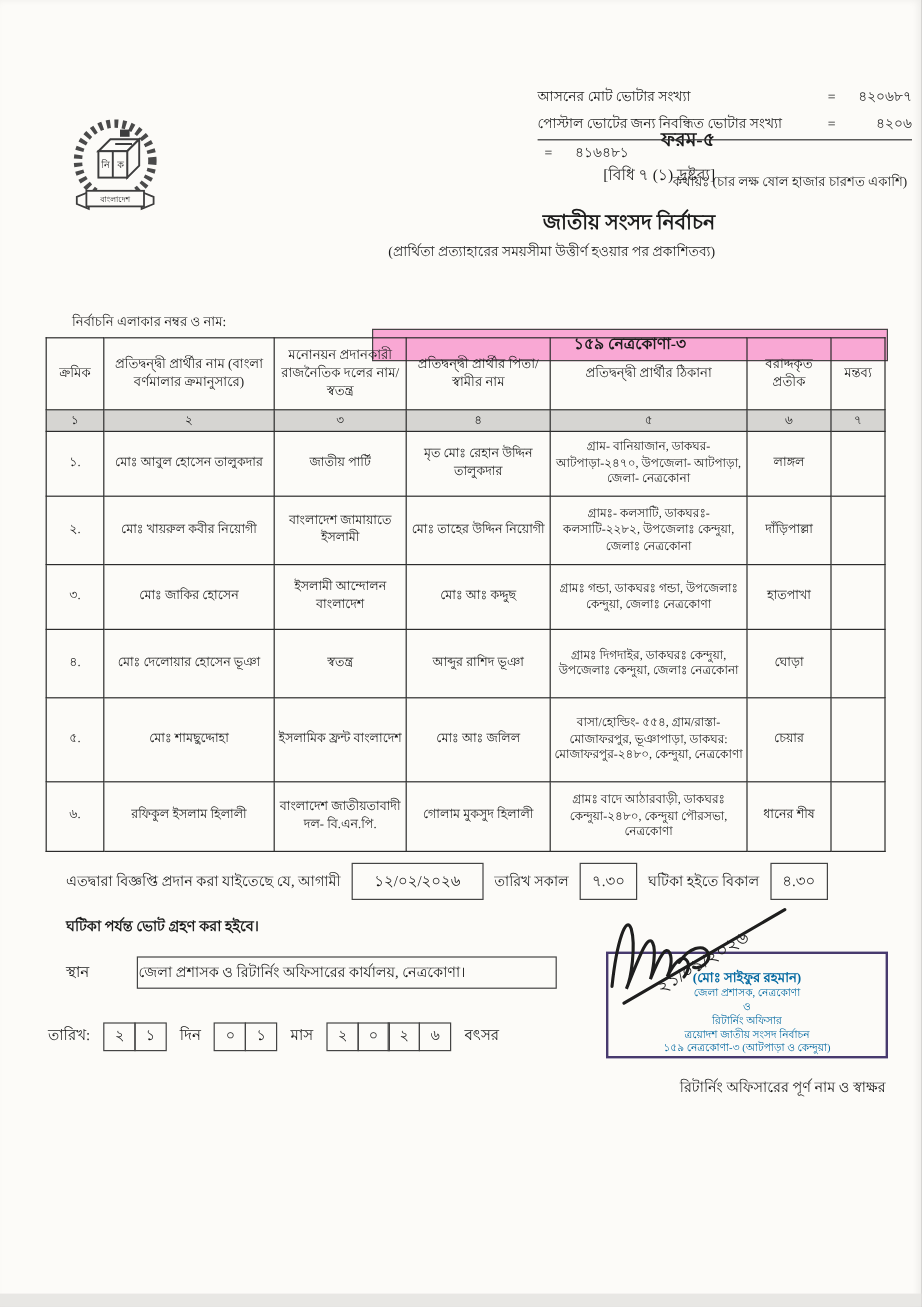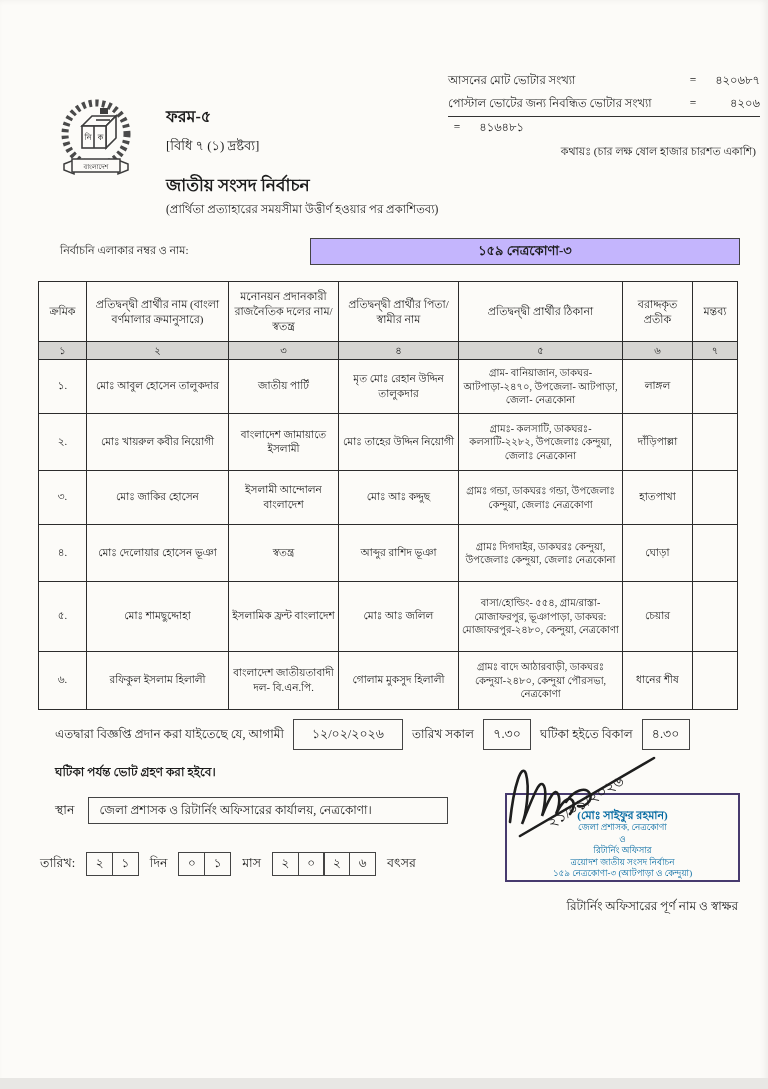--- a/index.html
+++ b/index.html
@@ -4,59 +4,59 @@
 <style>
   html,body{margin:0;padding:0;}
   body{background:#888;font-family:"Liberation Serif","DejaVu Serif",serif;}
   .page{position:relative;width:768px;height:1089px;background:#fcfbf8;color:#1c1c1c;overflow:hidden;margin:0 auto;box-shadow:inset -3px 0 6px rgba(0,0,0,.06);}
   .bottom-band{position:absolute;left:0;bottom:0;width:100%;height:11px;background:#e8e7e4;}
 
   
   .logo{position:absolute;left:52px;top:96px;width:88px;height:92px;}
 
   
-  .heading{position:absolute;left:166px;top:104px;width:420px;text-align:left;}
+  .heading{position:absolute;left:176px;top:104px;width:420px;text-align:right;}
   .form-no{font-size:16px;font-weight:bold;}
   .rule-ref{font-size:13px;margin-top:5px;}
   .main-title{font-size:17px;font-weight:bold;margin-top:18px;line-height:1.3;}
   .sub-title{font-size:17px;font-weight:bold;line-height:1.3;}
   .pub-note{font-size:11.5px;margin-top:4px;}
 
   
   .stats{position:absolute;right:8px;top:70px;width:312px;font-size:11.5px;}
   .stats-row{display:flex;align-items:baseline;padding:2px 0;}
   .stats-row .lbl{flex:1;text-align:left;}
   .stats-row .eq{width:18px;text-align:center;}
   .stats-row .val{width:58px;text-align:right;}
   .stats-row.sumline{border-bottom:1.4px solid #333;}
   .stats-words{font-size:11px;margin-top:3px;text-align:right;padding-right:4px;}
 
   
   .constituency{position:absolute;left:60px;top:238px;right:28px;display:flex;align-items:center;}
   .constituency .lbl{font-size:11px;width:250px;}
-  .constituency .box{flex:1;border:1.4px solid #444;height:25px;display:flex;align-items:center;justify-content:center;font-size:13px;font-weight:bold;background:#c4b5fd;}
+  .constituency .box{flex:1;border:1.4px solid #444;height:25px;display:flex;align-items:center;justify-content:center;font-size:13px;font-weight:bold;background:#f9a8d4;margin-top:36px;}
 
   
   table.cand{position:absolute;left:38px;top:281px;width:699px;border-collapse:collapse;table-layout:fixed;font-size:10.5px;}
   table.cand td,table.cand th{border:1px solid #2c2c2c;text-align:center;vertical-align:middle;padding:1px 3px;font-weight:normal;line-height:1.35;word-wrap:break-word;}
   table.cand thead th{font-size:11px;}
   tr.numrow td{background:#d6d5d2;height:17px;font-size:10px;padding:0;}
   .addr{font-size:10px;}
 
   
   .notice{position:absolute;left:55px;top:719px;right:26px;font-size:12px;}
   .notice-line1{display:flex;align-items:center;gap:9px;}
   .nbox{border:1.4px solid #444;height:29px;display:flex;align-items:center;justify-content:center;font-size:12.5px;flex:none;}
   .nbox.date{width:108px;}
   .nbox.time{width:46px;}
   .notice-line2{margin-top:13px;font-weight:bold;}
 
   
-  .place{position:absolute;left:55px;top:797px;display:flex;align-items:center;gap:14px;font-size:12.5px;}
-  .place .box{border:1.4px solid #444;width:348px;height:25px;display:flex;align-items:center;padding-left:10px;font-size:12px;}
+  .place{position:absolute;left:55px;top:797px;display:flex;align-items:center;font-size:12.5px;}
+  .place .box{border:1.4px solid #444;width:348px;height:25px;display:flex;align-items:center;font-size:12px;margin-left:40px;}
 
   
   .datefields{position:absolute;left:40px;top:852px;display:flex;align-items:center;gap:11px;font-size:12.5px;}
   .digit-group{display:flex;}
   .digit{border:1.3px solid #444;width:25px;height:22px;display:flex;align-items:center;justify-content:center;font-size:12px;margin-left:-1.3px;}
   .digit:first-child{margin-left:0;}
 
   
   .stamp{position:absolute;left:505px;top:793px;width:235px;height:89px;border:2px solid #473a6e;color:#0369a1;text-align:center;padding-top:13px;box-sizing:border-box;line-height:1.3;}
   .stamp .l0{font-size:11px;font-weight:bold;}

